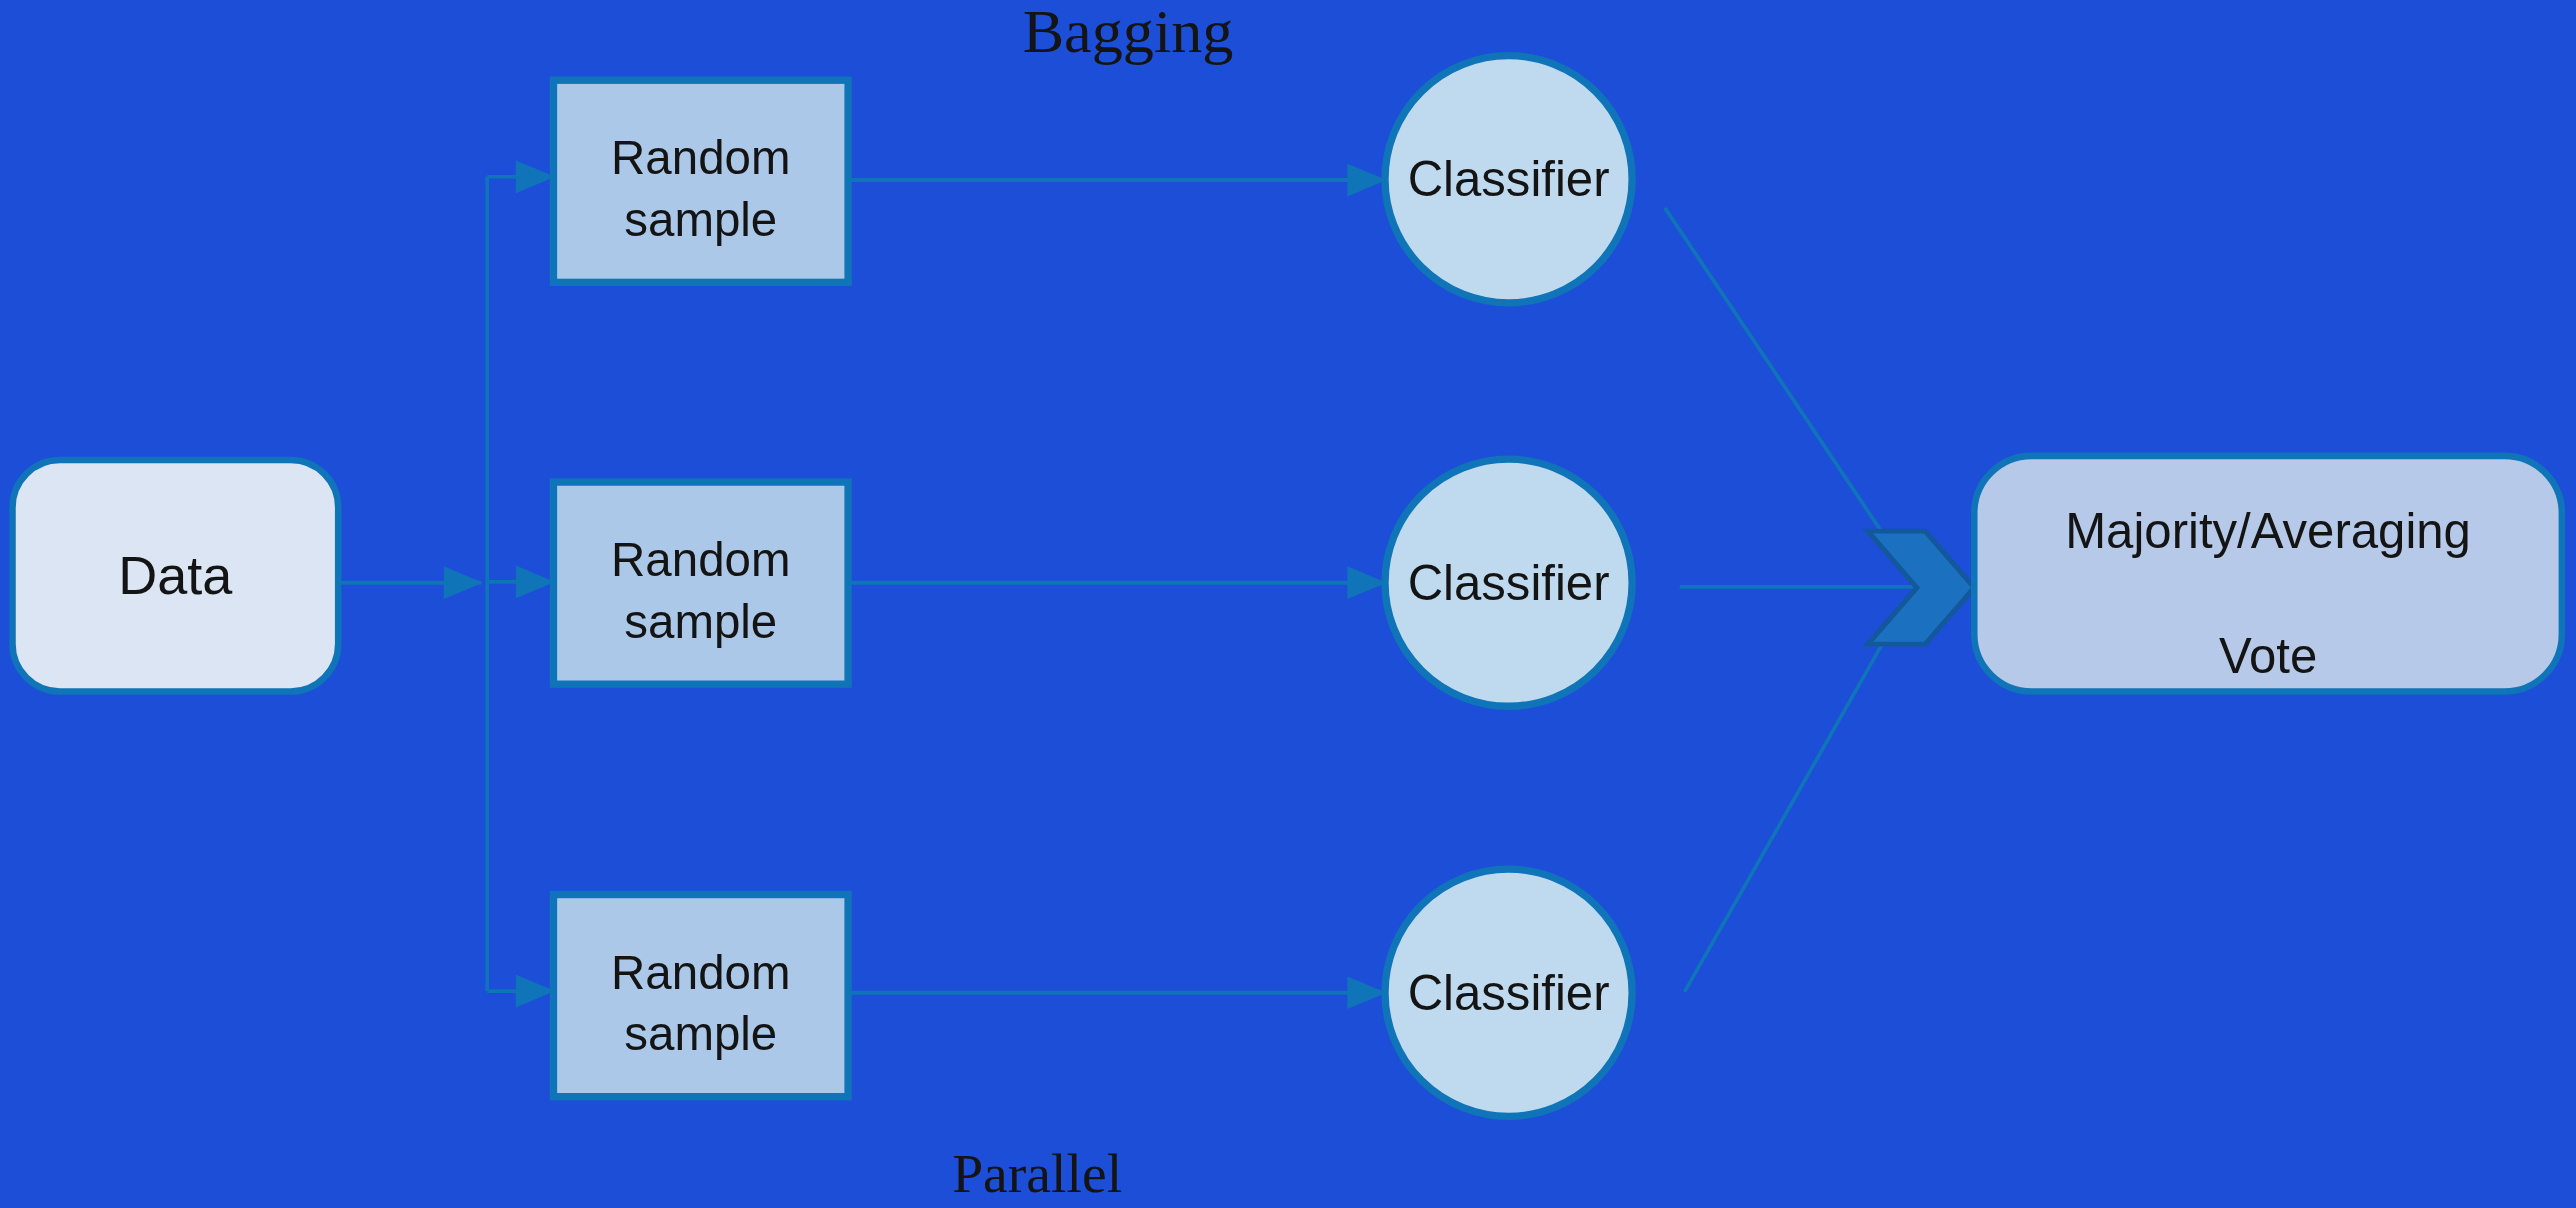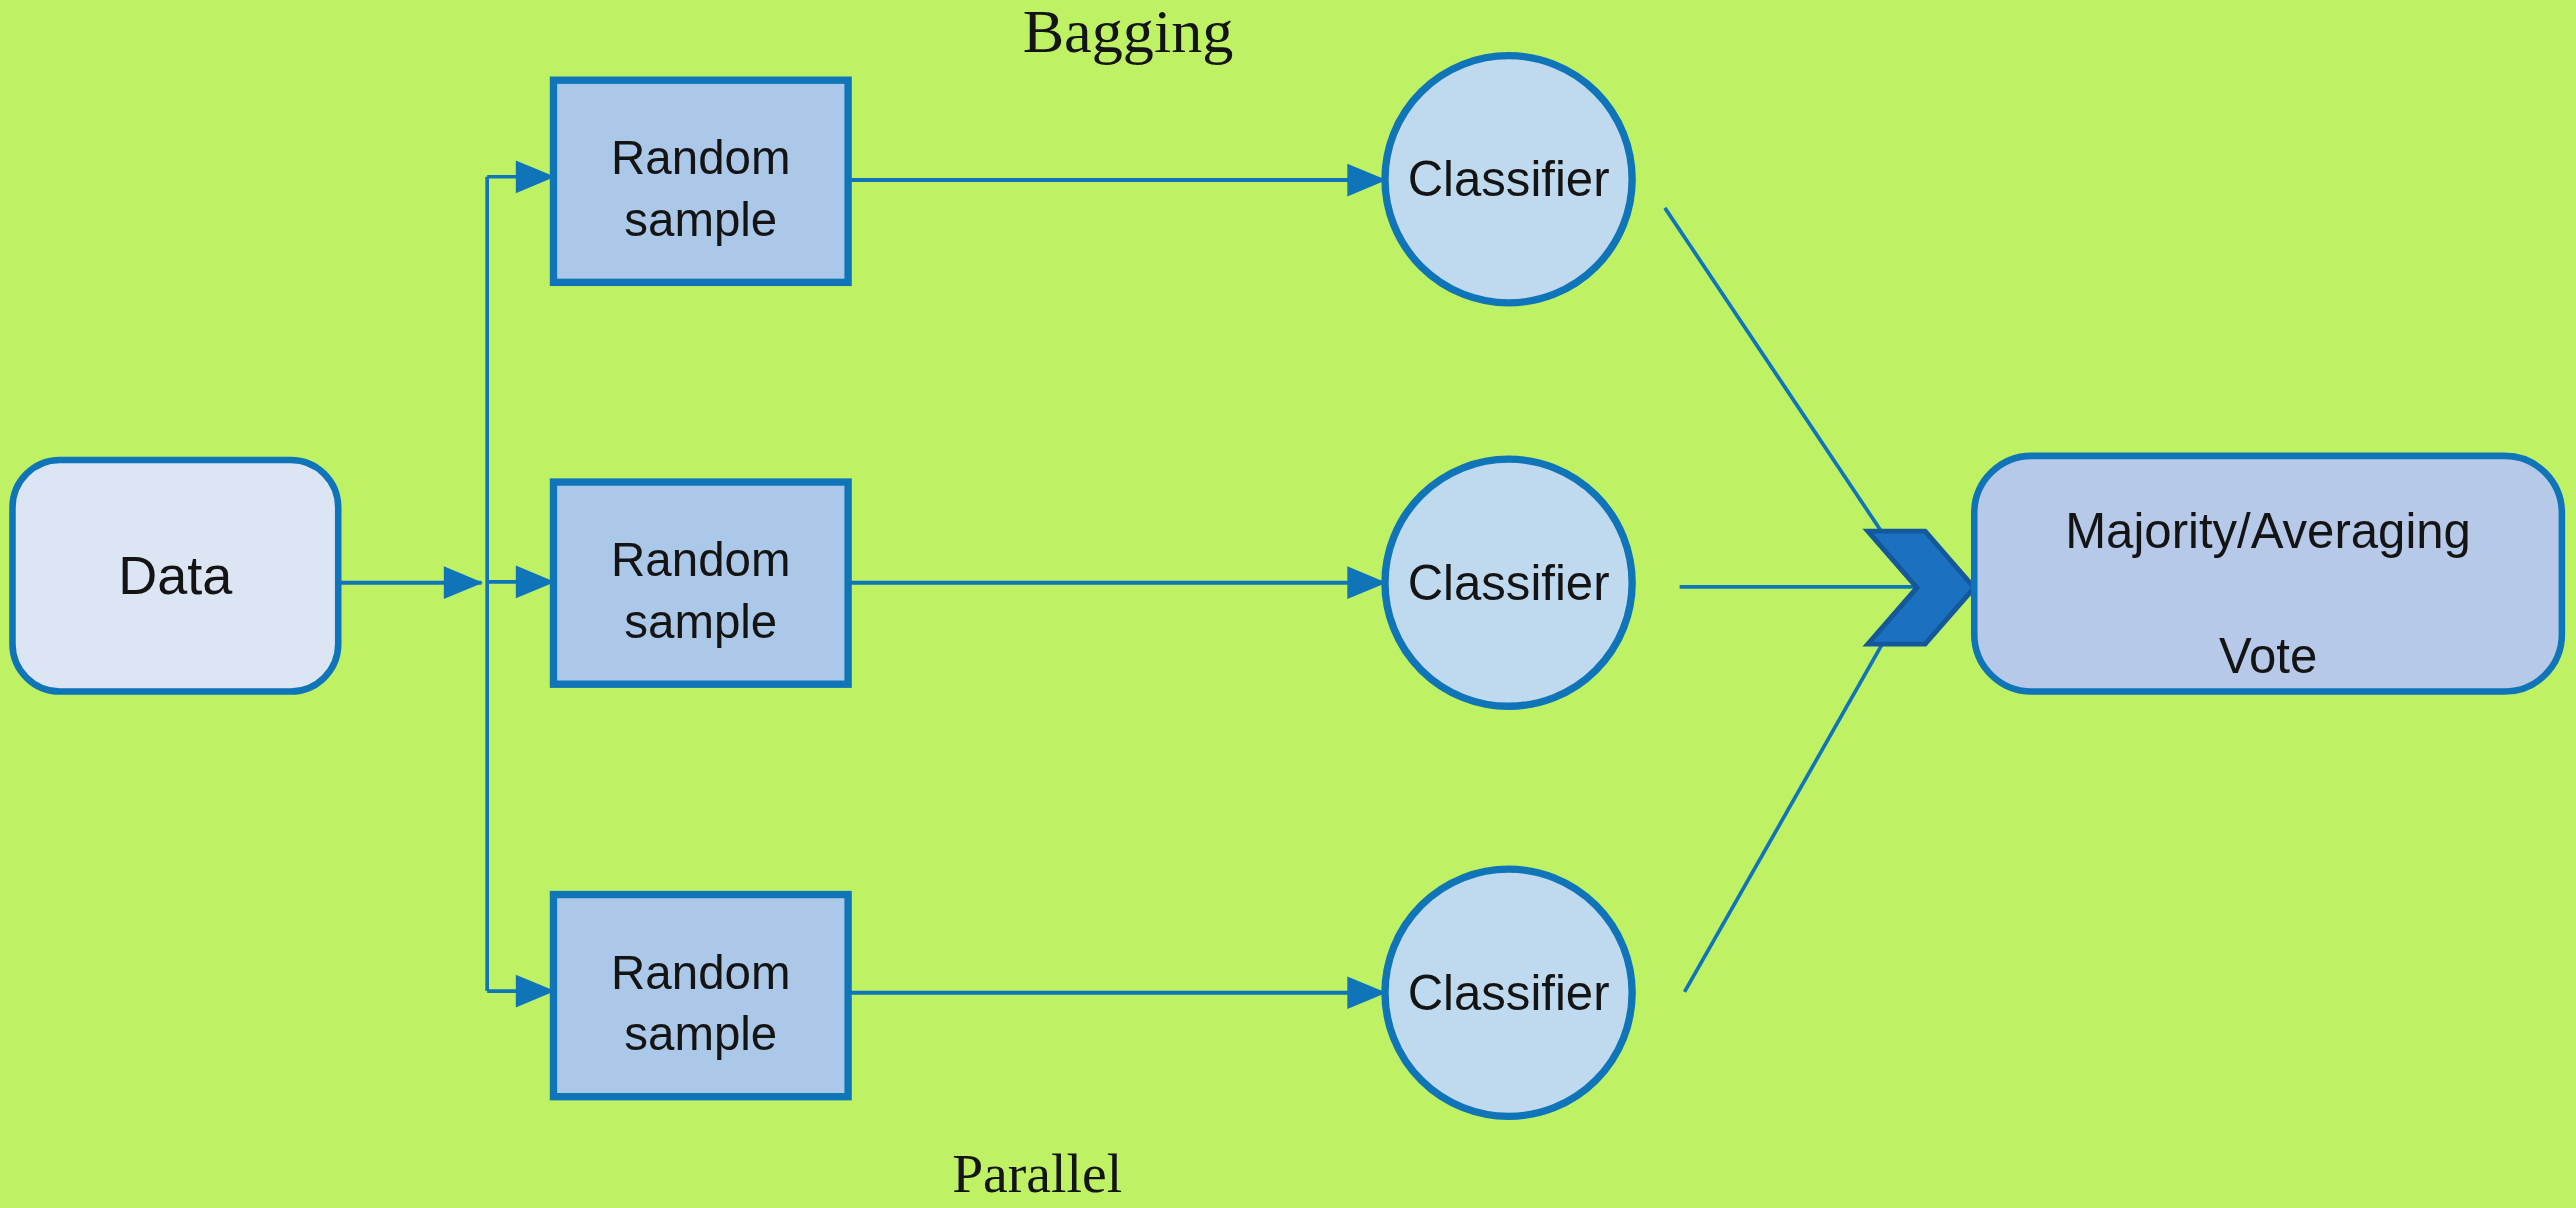--- a/index.html
+++ b/index.html
@@ -1,20 +1,20 @@
 <!DOCTYPE html>
 <html style="--accent: #0f74b8; --text: #141414;font-size:13px"><head>
 <meta charset="utf-8">
 <style>
   :root{
     --accent:#0f74b8;
     --text:#141414;
   }
   html,body{margin:0;padding:0;background:#ffffff;}
-  .stage{width:2576px;height:1208px;background:#bef264;}
+  .stage{width:2576px;height:1208px;background:#1d4ed8;}
   svg{display:block;width:100%;height:100%;}
   
   .connector{stroke:var(--accent);stroke-width:5;fill:none;}
   .connector-thin{stroke:var(--accent);stroke-width:4.5;fill:none;}
   .node-border{stroke:var(--accent);}
   .rect-node{stroke-width:9;}
   .round-node{stroke-width:8;}
   .circle-node{stroke-width:9;}
   .chevron{stroke-width:6;stroke-linejoin:miter;}
   #arrowhead path{fill:var(--accent);}

